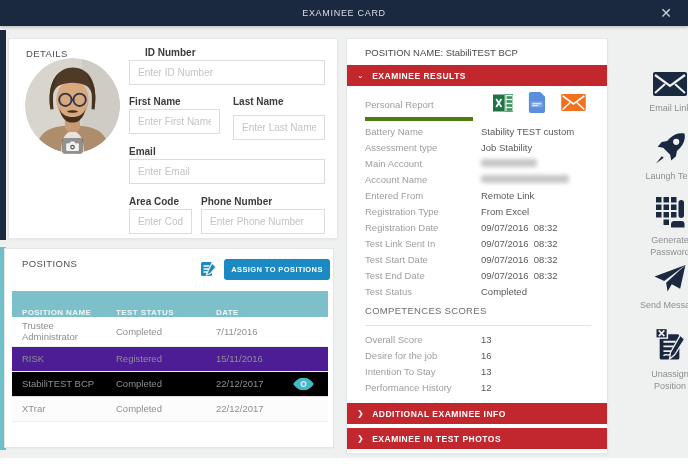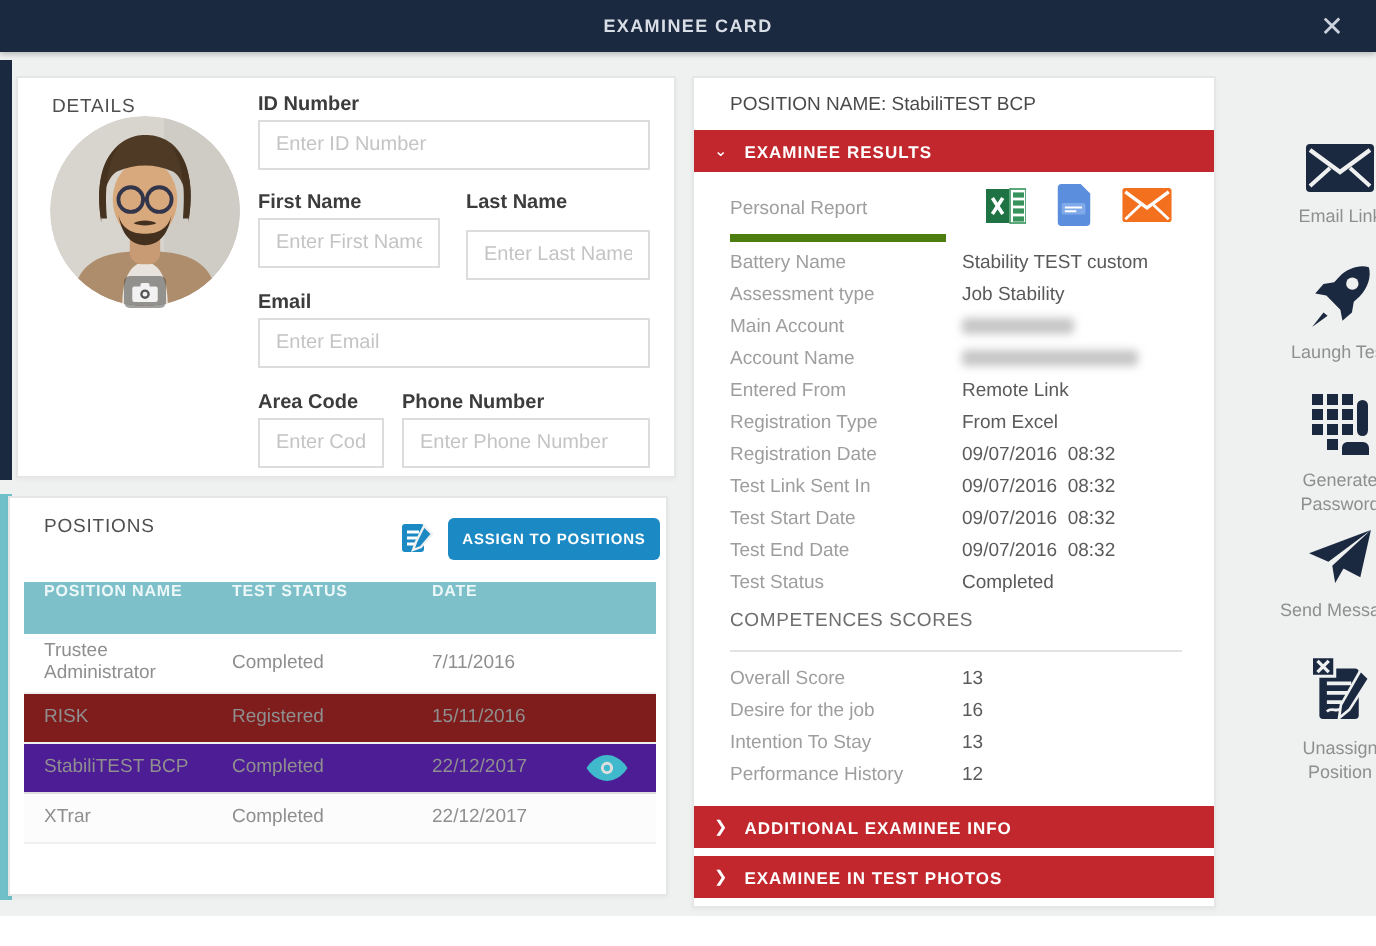--- a/index.html
+++ b/index.html
@@ -11,21 +11,21 @@
     --strip-navy:#1B2940;
     --strip-teal:#6FC0C8;
   }
   *{box-sizing:border-box;margin:0;padding:0}
   body{background:#fff;font-family:"Liberation Sans",sans-serif;-webkit-font-smoothing:antialiased}
   .screen{position:relative;width:688px;height:473px;background:#fff;overflow:hidden}
 
   
   .titlebar{position:absolute;top:0;left:0;right:0;height:26px;background:var(--header-navy);
     display:flex;align-items:center;justify-content:center;box-shadow:0 1px 3px rgba(0,0,0,.25);z-index:5}
-  .titlebar-title{font-size:9px;font-weight:bold;letter-spacing:.7px;color:#D9DEE6}
+  .titlebar-title{font-size:9px;font-weight:normal;letter-spacing:.7px;color:#D9DEE6}
   .close-btn{position:absolute;right:8px;top:0;width:28px;height:26px;display:flex;align-items:center;
     justify-content:center;color:#CBD2DC;font-size:14px;cursor:pointer}
 
   .backdrop{position:absolute;top:26px;left:0;width:688px;height:432px;background:#EFF0F0}
 
   .strip-navy{position:absolute;left:0;top:30px;width:6px;height:210px;background:var(--strip-navy)}
   .strip-teal{position:absolute;left:0;top:247px;width:6px;height:203px;background:var(--strip-teal)}
 
   .card{position:absolute;background:#fff;border:1px solid #E6E6E6;box-shadow:0 1px 2px rgba(0,0,0,.04)}
   #details-card{left:8px;top:38px;width:330px;height:201px}
@@ -38,43 +38,43 @@
   .avatar{position:absolute;left:16px;top:19px;width:95px;height:95px;border-radius:50%;overflow:hidden}
   .avatar svg{display:block;width:100%;height:100%}
   .camera-btn{position:absolute;left:53px;top:99px;width:21px;height:16px;background:rgba(45,45,45,.45);
     border-radius:3px;display:flex;align-items:center;justify-content:center;cursor:pointer}
   .camera-btn svg{width:13px;height:10px}
 
   .f-label{position:absolute;font-size:10px;font-weight:bold;color:#3C3C3C}
   .f-input{position:absolute;height:25px;border:1px solid #DCDCDC;background:#fff;font:10px "Liberation Sans",sans-serif;
     color:#555;padding:0 8px;outline:none}
   .f-input::placeholder{color:#C4C4C4}
-  #lbl-id{left:120px;top:8px}        #in-id{left:120px;top:21px;width:196px}
+  #lbl-id{left:136px;top:8px}        #in-id{left:120px;top:21px;width:196px}
   #lbl-fn{left:120px;top:57px}       #in-fn{left:120px;top:70px;width:91px}
   #lbl-ln{left:224px;top:57px}       #in-ln{left:224px;top:76px;width:92px}
   #lbl-em{left:120px;top:107px}      #in-em{left:120px;top:120px;width:196px}
   #lbl-ac{left:120px;top:157px}      #in-ac{left:120px;top:170px;width:63px}
   #lbl-pn{left:192px;top:157px}      #in-pn{left:192px;top:170px;width:124px}
 
   
   .assign-edit-icon{position:absolute;left:195px;top:11px;width:17px;height:17px;color:var(--button-blue);cursor:pointer}
   .assign-btn{position:absolute;left:219px;top:10px;width:106px;height:21px;background:var(--button-blue);
     border:none;border-radius:3px;color:#fff;font:bold 7.5px "Liberation Sans",sans-serif;letter-spacing:.4px;cursor:pointer}
   .ptable{position:absolute;left:7px;top:42px;width:316px;font-size:9.5px}
-  .thead{display:flex;align-items:flex-start;background:var(--table-teal);height:26px;color:#ECF7F8;
+  .thead{display:flex;align-items:flex-end;background:var(--table-teal);height:26px;color:#ECF7F8;
     font-size:8px;font-weight:bold;letter-spacing:.4px}
   .c1{width:104px;padding-left:10px;padding-right:16px}
   .c2{width:100px}
   .c3{flex:1}
   .trow{display:flex;align-items:center;min-height:25px;color:#8F8F8F;border-bottom:1px solid #EFEFEF;
     position:relative;padding:3px 0;cursor:pointer}
   .trow .c1{line-height:1.2}
-  .trow:nth-child(2){background:#7f1d1d}
+  .trow:nth-child(2){background:#4c1d95}
   .trow:nth-child(4){background:#FCFCFC}
-  .trow.selected{background:#4c1d95;border-bottom-color:#DEDEDE}
+  .trow.selected{background:#000000;border-bottom-color:#DEDEDE}
   .eye{position:absolute;right:14px;top:50%;transform:translateY(-50%);width:21px;height:13px;color:var(--eye-teal);cursor:pointer}
   .eye svg{display:block;width:100%;height:100%}
 
   
   .pos-title{position:absolute;left:18px;top:8px;font-size:9.5px;color:#4A4A4A}
   .redbar{height:21px;background:var(--accent-red);color:#fff;display:flex;align-items:center;
     padding-left:10px;gap:8px;font-size:8.5px;font-weight:bold;letter-spacing:.5px;cursor:pointer}
   #redbar-results{position:absolute;left:0;right:0;top:26px}
   .chev{font-size:8px;font-weight:normal}
   .personal{position:absolute;left:18px;top:52px;right:16px;height:26px}

